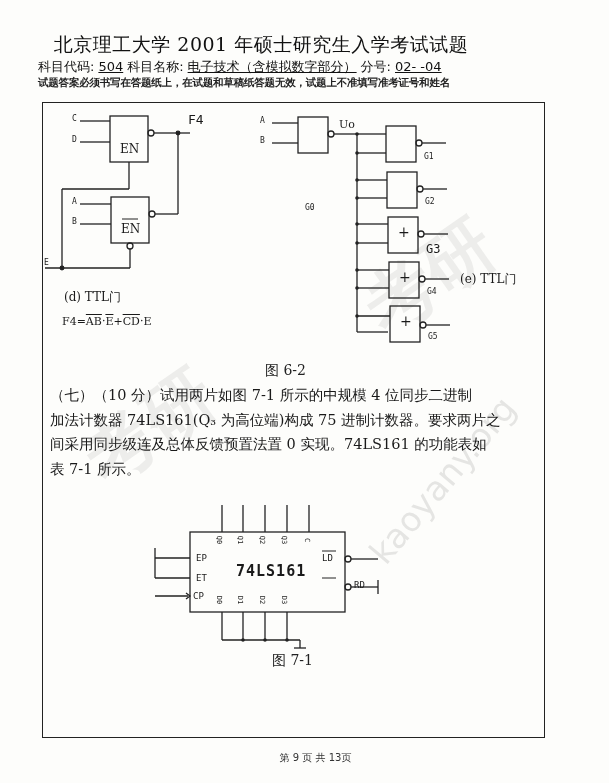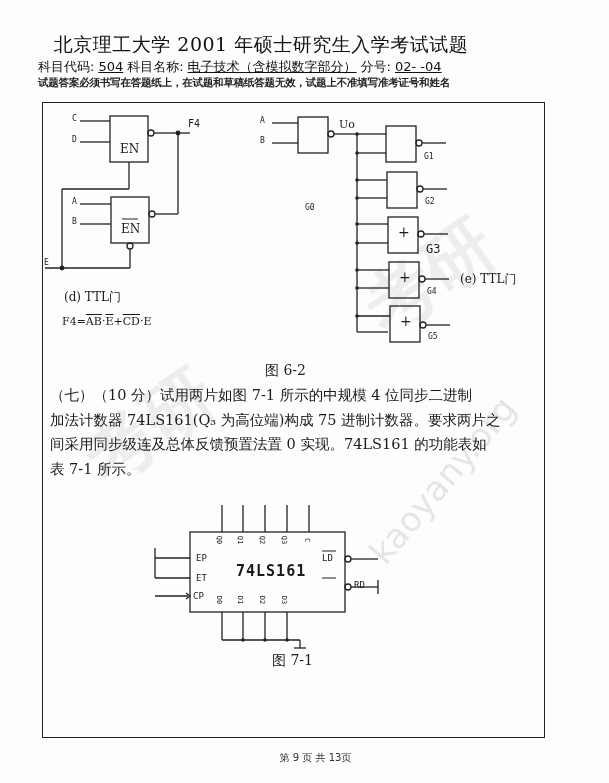--- a/index.html
+++ b/index.html
@@ -188,21 +188,21 @@
     <circle cx="265" cy="640" r="1.8"></circle>
     <circle cx="287" cy="640" r="1.8"></circle>
   </g>
 </svg>
 
 <div class="abs lbl" style="left:72px; top:114px; font-size:8px;">C</div>
 <div class="abs lbl" style="left:72px; top:135px; font-size:8px;">D</div>
 <div class="abs lbl" style="left:72px; top:197px; font-size:8px;">A</div>
 <div class="abs lbl" style="left:72px; top:217px; font-size:8px;">B</div>
 <div class="abs lbl" style="left:44px; top:258px; font-size:8px;">E</div>
-<div class="abs lbl" style="left:188px; top:118px; font-size:10px;">F4</div>
+<div class="abs lbl" style="left:188px; top:112px; font-size:13px;">F4</div>
 <div class="abs" style="left:120px; top:142px; font-size:12px;">EN</div>
 <div class="abs" style="left:121px; top:222px; font-size:12px;">EN</div>
 <div class="abs" style="left:64px; top:289px; font-size:12px;">(d) TTL门</div>
 <div class="abs" style="left:62px; top:315px; font-size:11px; white-space:nowrap;">
   <span>F4=</span><span style="text-decoration:overline">AB</span><span>·</span><span style="text-decoration:overline">E</span><span>+</span><span style="text-decoration:overline">CD</span><span>·E</span>
 </div>
 
 <div class="abs lbl" style="left:260px; top:116px; font-size:8px;">A</div>
 <div class="abs lbl" style="left:260px; top:136px; font-size:8px;">B</div>
 <div class="abs" style="left:339px; top:118px; font-size:11px;">Uo</div>

